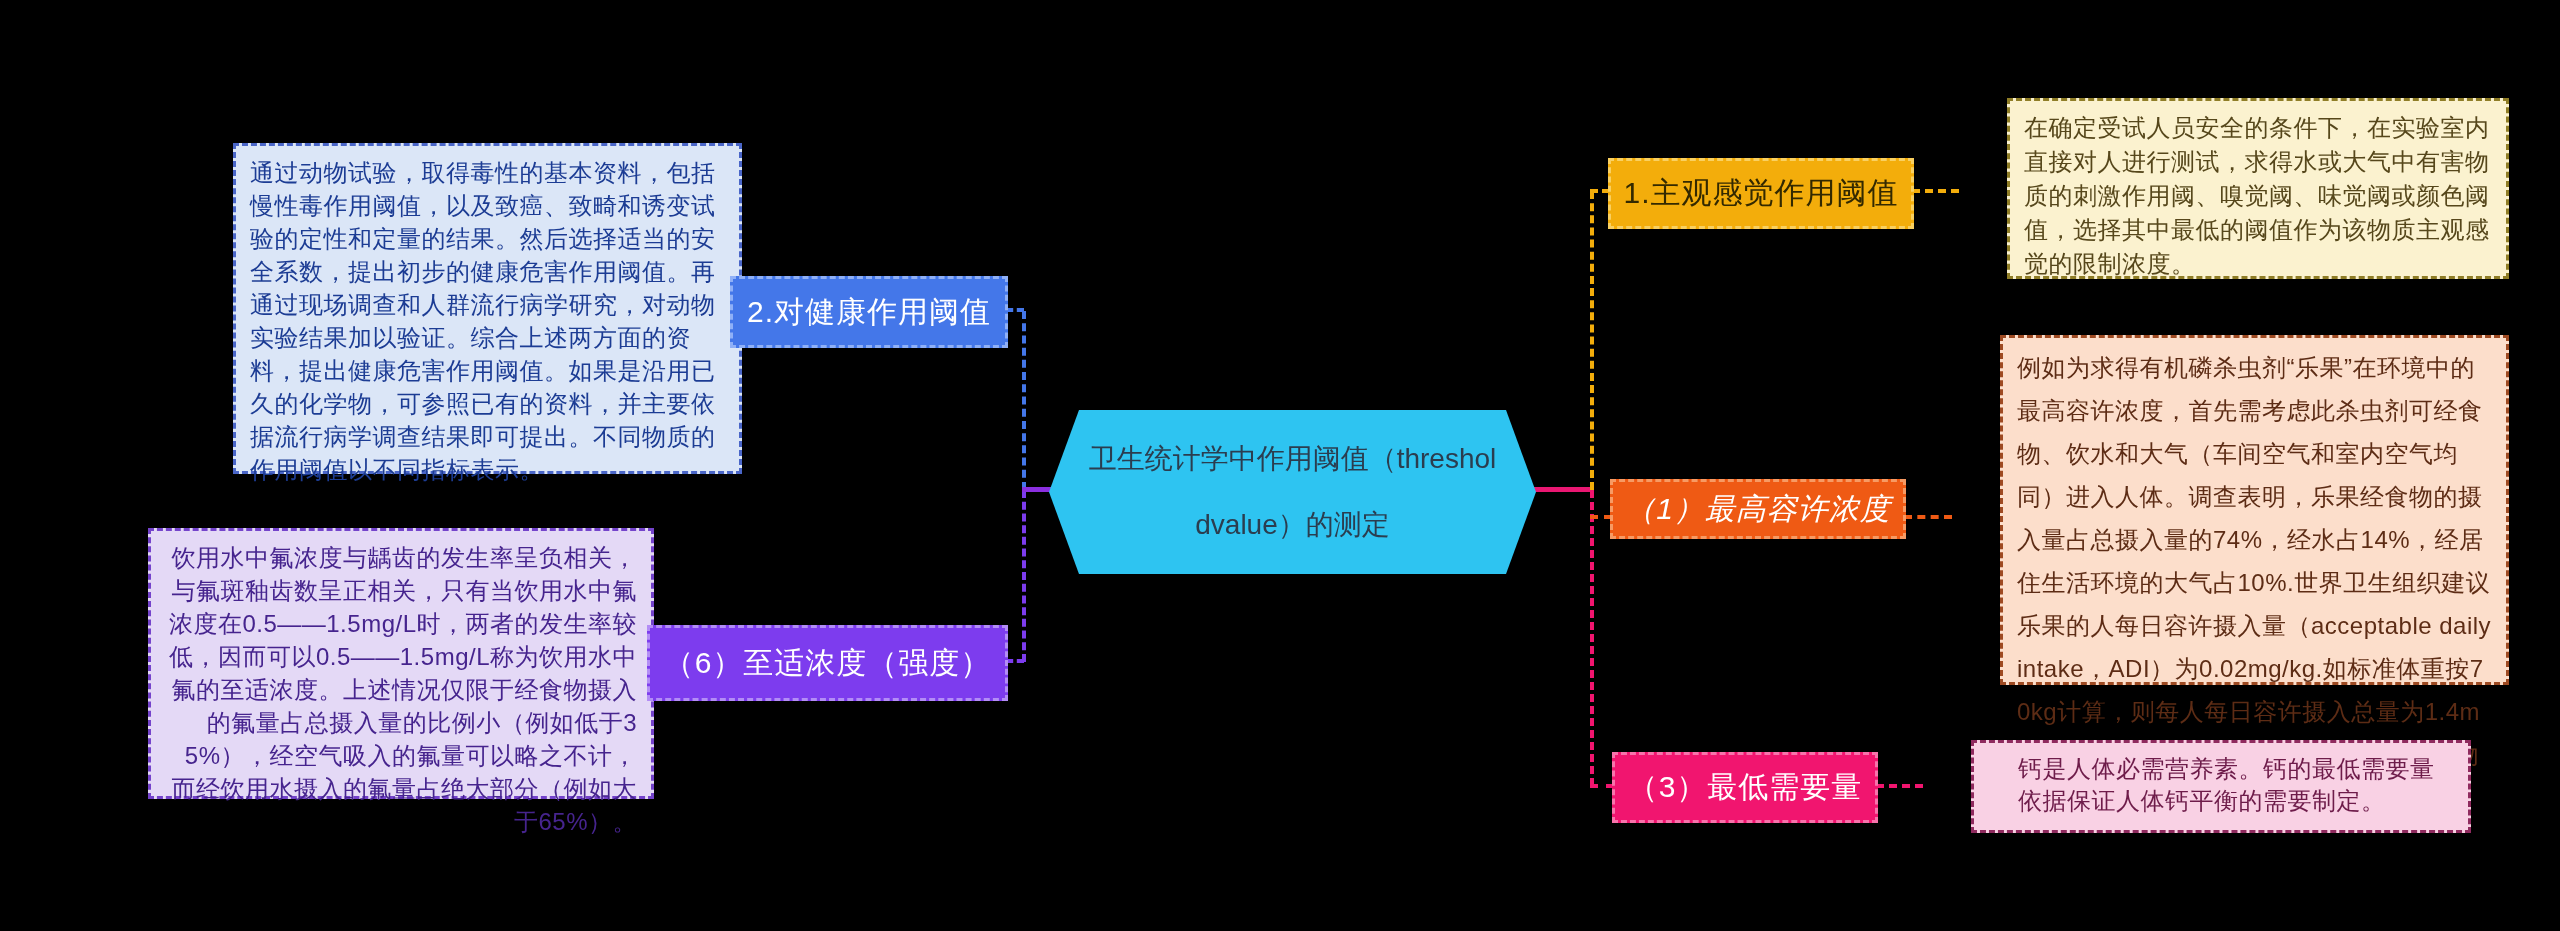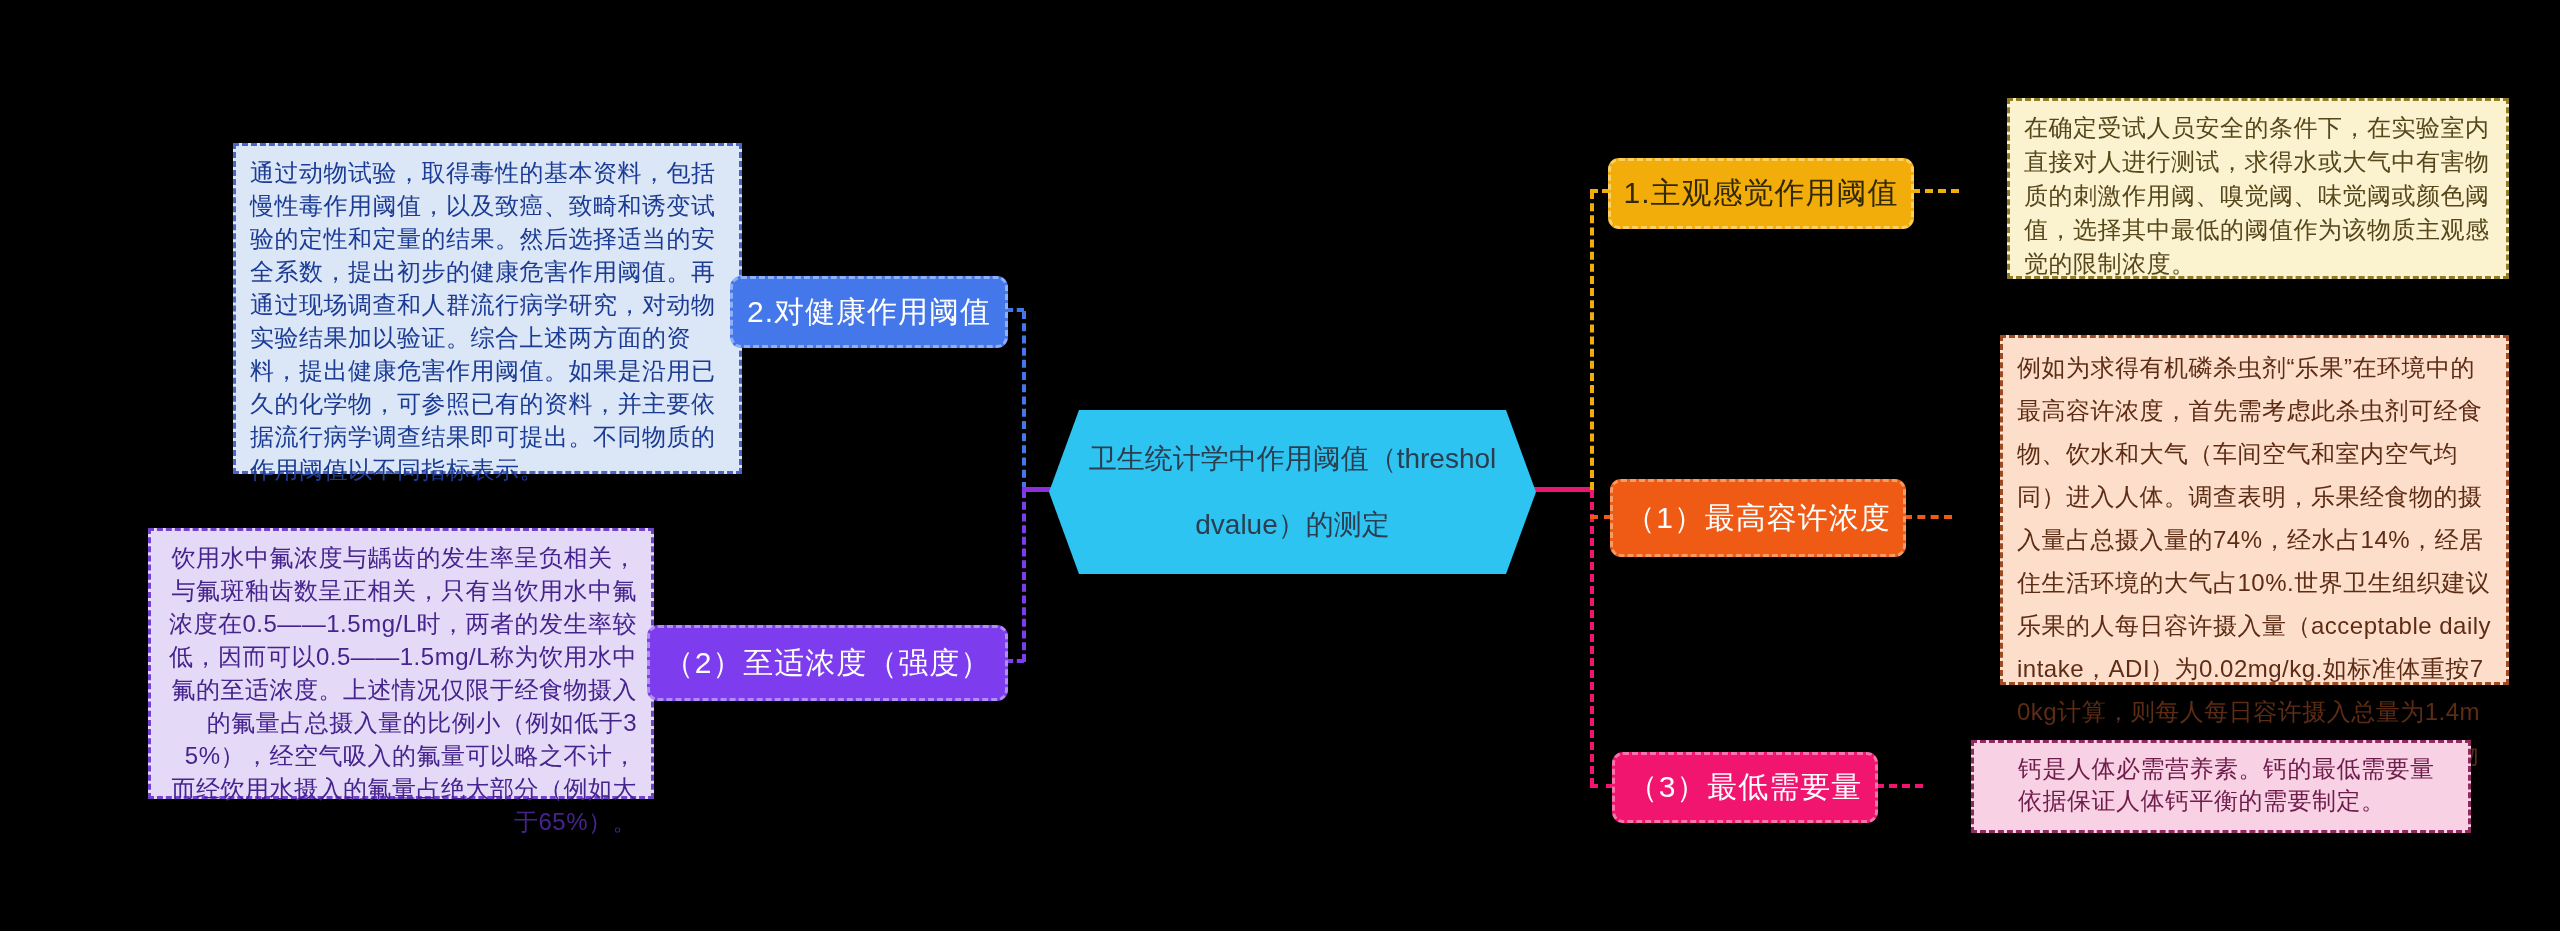--- a/index.html
+++ b/index.html
@@ -7,38 +7,38 @@
     position:relative;width:2560px;height:931px;background:#000;overflow:hidden;
     font-family:"Liberation Sans","DejaVu Sans",sans-serif;
   }
   .note{
     position:absolute;box-sizing:border-box;
     font-size:24px;line-height:33px;letter-spacing:0.5px;
     padding:10px 14px;word-break:break-all;text-align:left;margin-left:48px;
   }
   .topic{
     position:absolute;box-sizing:border-box;display:flex;align-items:center;justify-content:center;
-    font-size:30px;letter-spacing:1px;white-space:nowrap;border-radius:11px;
+    font-size:30px;letter-spacing:1px;white-space:nowrap;
   }
   
   #note-health{left:185px;top:143px;width:509px;height:331px;background:#dbe6f7;border:3px dashed #4a66c8;color:#1c3c94;}
   #node-health{left:730px;top:276px;width:278px;height:72px;background:#4477e9;border:3px dashed #8fb0f7;color:#ffffff;}
   #note-optimal{left:100px;top:528px;width:506px;height:271px;background:#e4d9f6;border:3px dashed #7443cb;color:#46248e;text-align:right;}
   #node-optimal{left:647px;top:625px;width:361px;height:76px;background:#7d3cee;border:3px dashed #b38df6;color:#ffffff;}
   
   #central{
     position:absolute;left:1049px;top:410px;width:487px;height:164px;background:#2ec4f1;color:#2b3d4f;
     display:flex;align-items:center;justify-content:center;text-align:center;
     font-size:28px;line-height:66px;padding:0 36px;box-sizing:border-box;word-break:break-all;
     clip-path:polygon(30px 0,calc(100% - 30px) 0,100% 50%,calc(100% - 30px) 100%,30px 100%,0 50%);
   }
   
   #node-subjective{left:1608px;top:158px;width:306px;height:71px;background:#f3ad0b;border:3px dashed #f9d061;color:#332900;}
   #note-subjective{left:1959px;top:98px;width:502px;height:181px;background:#fbf2cf;border:3px dashed #8f7d26;color:#56471b;line-height:34px;}
-  #node-max{left:1610px;top:479px;width:296px;height:78px;background:#ef5a14;border:3px dashed #f79a63;color:#ffffff;}
+  #node-max{left:1610px;top:479px;width:296px;height:60px;background:#ef5a14;border:3px dashed #f79a63;color:#ffffff;font-style:italic;}
   #note-max{left:1952px;top:335px;width:509px;height:350px;background:#fcdecb;border:3px dashed #9e4a22;color:#5d2c15;line-height:43px;padding:8px 14px;}
   #node-min{left:1612px;top:752px;width:266px;height:71px;background:#f1156f;border:3px dashed #f873ab;color:#ffffff;}
   #note-min{left:1923px;top:740px;width:500px;height:93px;background:#f9d1e4;border:3px dashed #8f2a5e;color:#6e1c4a;line-height:32px;padding-left:44px;}
   
   .conn{position:absolute;}
   .h{height:0;}
   .v{width:0;}
   #c-l-vert-top  {left:1022px;top:311px;height:179px;border-left:4px dashed #4477e9;}
   #c-l-vert-bot  {left:1022px;top:490px;height:172px;border-left:4px dashed #7d3cee;}
   #c-l-solid     {left:1022px;top:487px;width:32px;border-top:5px solid #8b2fe0;}
@@ -77,21 +77,21 @@
   <div class="conn h" id="c-r-hp1b"></div>
   <div class="conn h" id="c-r-hp3a"></div>
   <div class="conn h" id="c-r-hp3b"></div>
 
   <div id="central">卫生统计学中作用阈值（thresholdvalue）的测定</div>
 
   <div class="note" id="note-health">通过动物试验，取得毒性的基本资料，包括慢性毒作用阈值，以及致癌、致畸和诱变试验的定性和定量的结果。然后选择适当的安全系数，提出初步的健康危害作用阈值。再通过现场调查和人群流行病学研究，对动物实验结果加以验证。综合上述两方面的资料，提出健康危害作用阈值。如果是沿用已久的化学物，可参照已有的资料，并主要依据流行病学调查结果即可提出。不同物质的作用阈值以不同指标表示。</div>
   <div class="topic" id="node-health">2.对健康作用阈值</div>
 
   <div class="note" id="note-optimal">饮用水中氟浓度与龋齿的发生率呈负相关，与氟斑釉齿数呈正相关，只有当饮用水中氟浓度在0.5——1.5mg/L时，两者的发生率较低，因而可以0.5——1.5mg/L称为饮用水中氟的至适浓度。上述情况仅限于经食物摄入的氟量占总摄入量的比例小（例如低于35%），经空气吸入的氟量可以略之不计，而经饮用水摄入的氟量占绝大部分（例如大于65%）。</div>
-  <div class="topic" id="node-optimal">（2）至适浓度（强度）</div>
+  <div class="topic" id="node-optimal">（6）至适浓度（强度）</div>
 
   <div class="topic" id="node-subjective">1.主观感觉作用阈值</div>
   <div class="note" id="note-subjective">在确定受试人员安全的条件下，在实验室内直接对人进行测试，求得水或大气中有害物质的刺激作用阈、嗅觉阈、味觉阈或颜色阈值，选择其中最低的阈值作为该物质主观感觉的限制浓度。</div>
 
   <div class="topic" id="node-max">（1）最高容许浓度</div>
   <div class="note" id="note-max">例如为求得有机磷杀虫剂“乐果”在环境中的最高容许浓度，首先需考虑此杀虫剂可经食物、饮水和大气（车间空气和室内空气均同）进入人体。调查表明，乐果经食物的摄入量占总摄入量的74%，经水占14%，经居住生活环境的大气占10%.世界卫生组织建议乐果的人每日容许摄入量（acceptable daily intake，ADI）为0.02mg/kg.如标准体重按70kg计算，则每人每日容许摄入总量为1.4mg.此标准依据每人每日自饮水、大气及食物中可能摄入的量作出估计。</div>
 
   <div class="topic" id="node-min">（3）最低需要量</div>
   <div class="note" id="note-min">钙是人体必需营养素。钙的最低需要量依据保证人体钙平衡的需要制定。</div>
 

